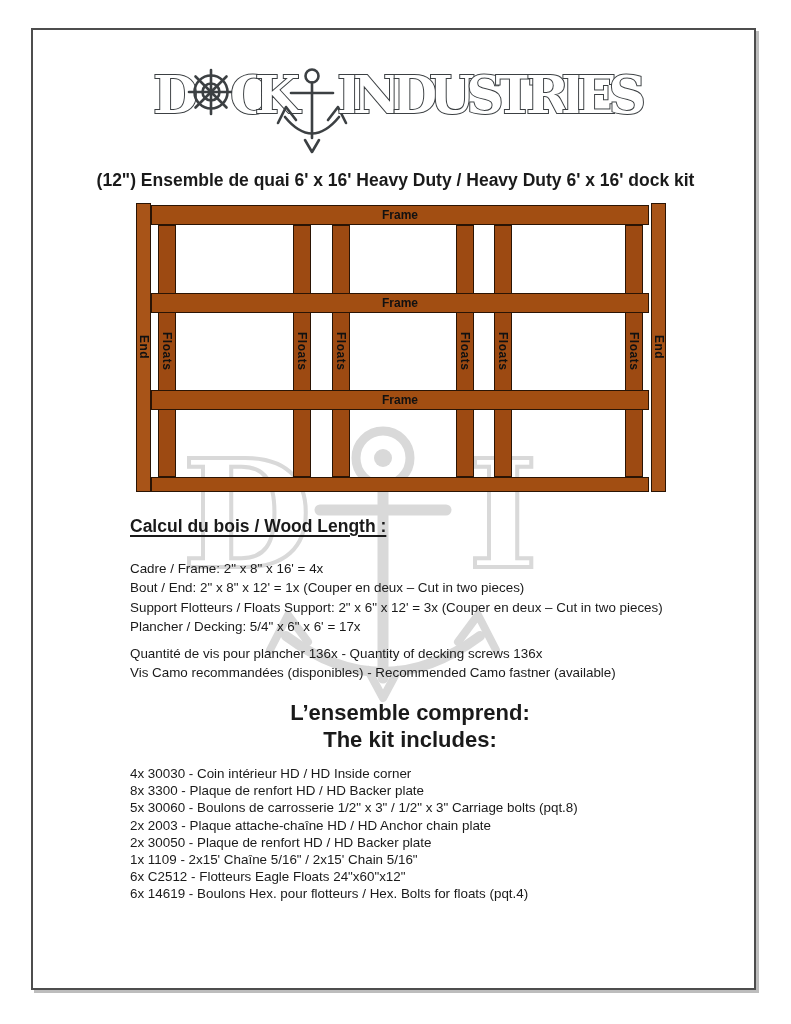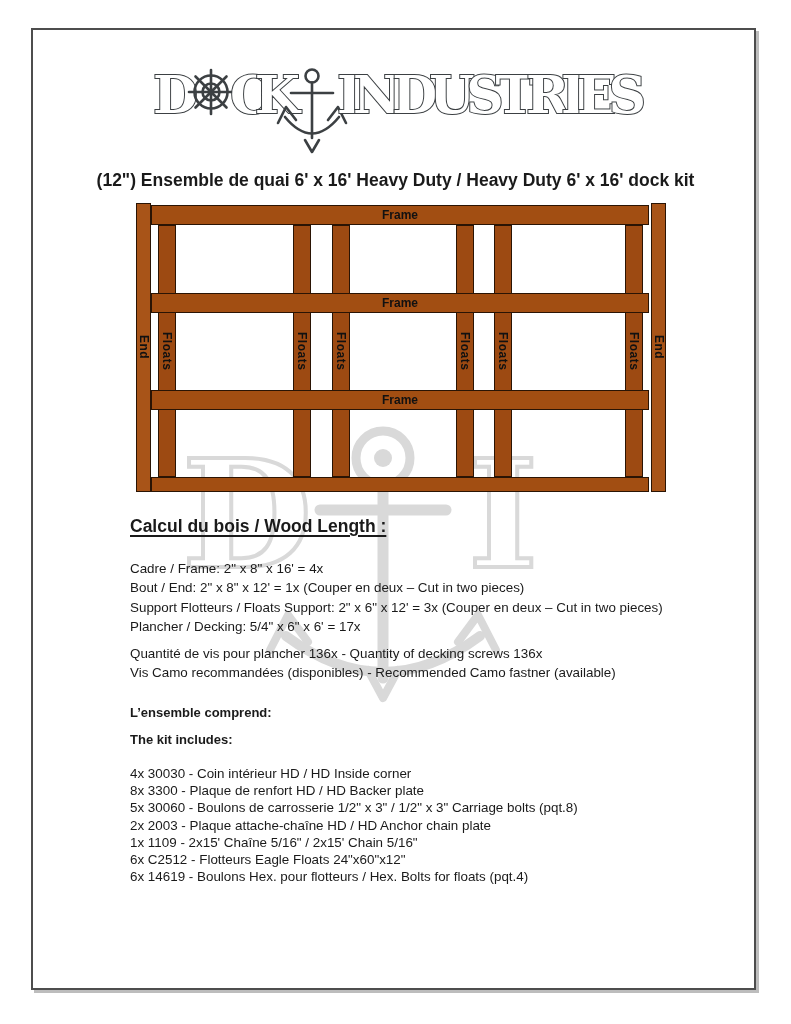--- a/index.html
+++ b/index.html
@@ -42,21 +42,21 @@
     fill:none;stroke:var(--watermark-color,#d9d9d9);stroke-width:4;
   }
   
   .content{position:absolute;left:117px;width:560px;z-index:2;}
   .section-heading{
     top:516px;font-size:17.5px;font-weight:bold;
     text-decoration:underline;text-decoration-thickness:1.8px;text-underline-offset:3px;
   }
   .wood-lines{top:559px;font-size:13.4px;line-height:19.3px;}
   .wood-notes{top:644px;font-size:13.4px;line-height:19.3px;}
-  .kit-headings{top:699px;font-size:13px;font-weight:bold;line-height:27px;}
+  .kit-headings{top:699px;font-size:22px;font-weight:bold;line-height:27px;text-align:center;}
   .kit-items{top:765px;font-size:13.4px;line-height:17.2px;}
   .positioned{position:absolute;left:130px;}
 </style>
 </head>
 <body>
 
 <div class="page-border"></div>
 
 <div class="watermark">
   <svg width="440" height="300" viewBox="0 0 440 300">
@@ -162,16 +162,17 @@
 <div class="content positioned kit-headings">
   <div>L’ensemble comprend:</div>
   <div>The kit includes:</div>
 </div>
 
 <div class="content positioned kit-items">
   <div>4x 30030 - Coin intérieur HD / HD Inside corner</div>
   <div>8x 3300 - Plaque de renfort HD / HD Backer plate</div>
   <div>5x 30060 - Boulons de carrosserie 1/2" x 3" / 1/2" x 3" Carriage bolts (pqt.8)</div>
   <div>2x 2003 - Plaque attache-chaîne HD / HD Anchor chain plate</div>
+  <div>2x 30050 - Plaque de renfort HD / HD Backer plate</div>
   <div>1x 1109 - 2x15' Chaîne 5/16" / 2x15' Chain 5/16"</div>
   <div>6x C2512 - Flotteurs Eagle Floats 24"x60"x12"</div>
   <div>6x 14619 - Boulons Hex. pour flotteurs / Hex. Bolts for floats (pqt.4)</div>
 </div>
 
 </body></html>

